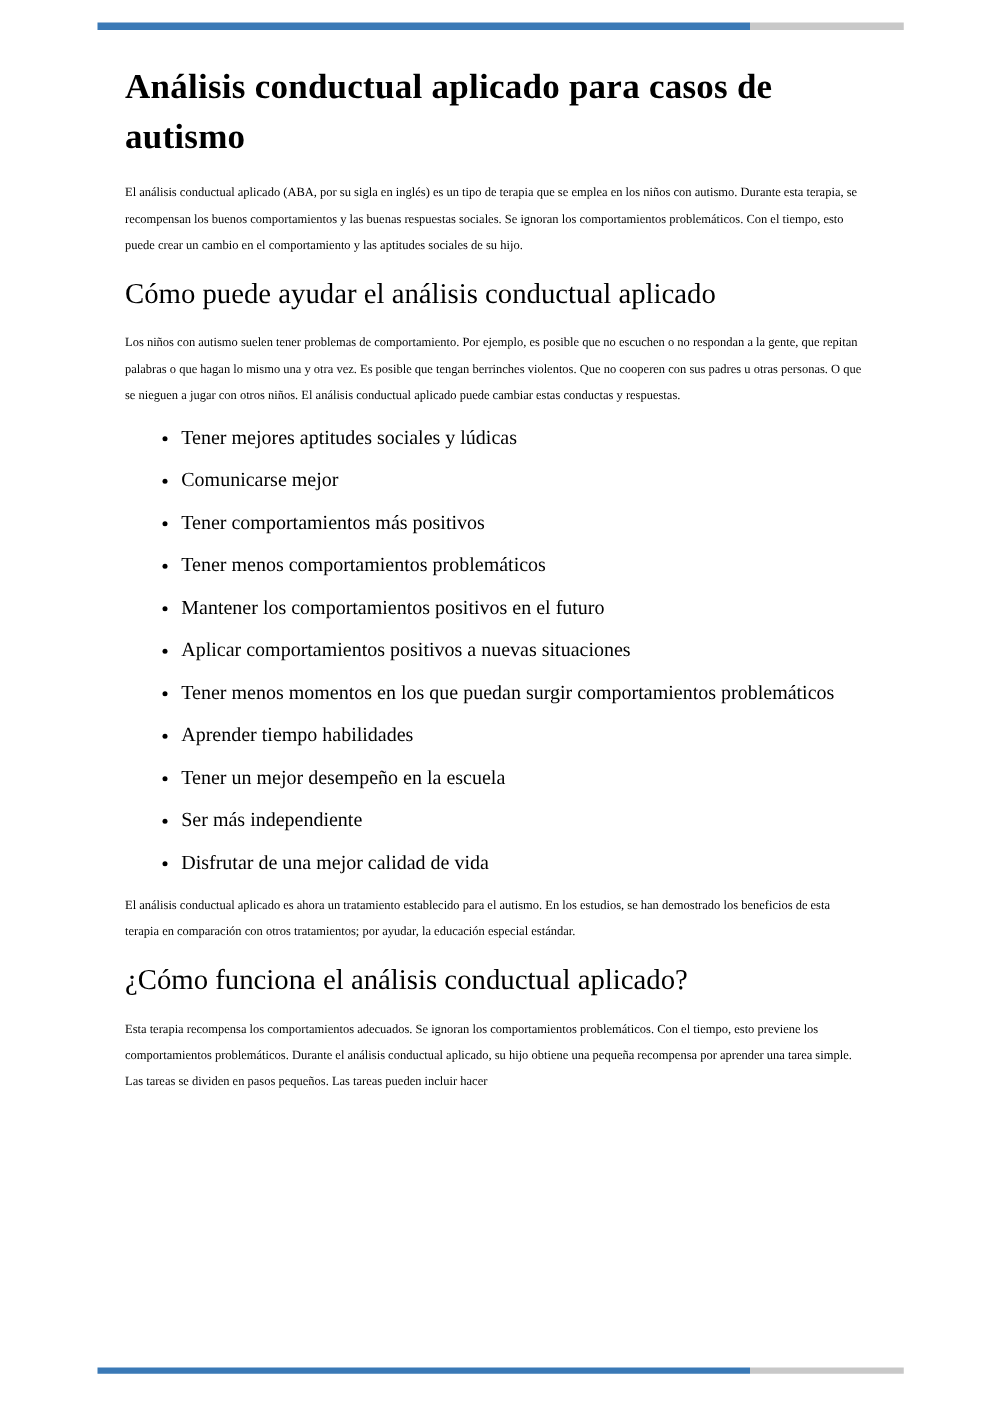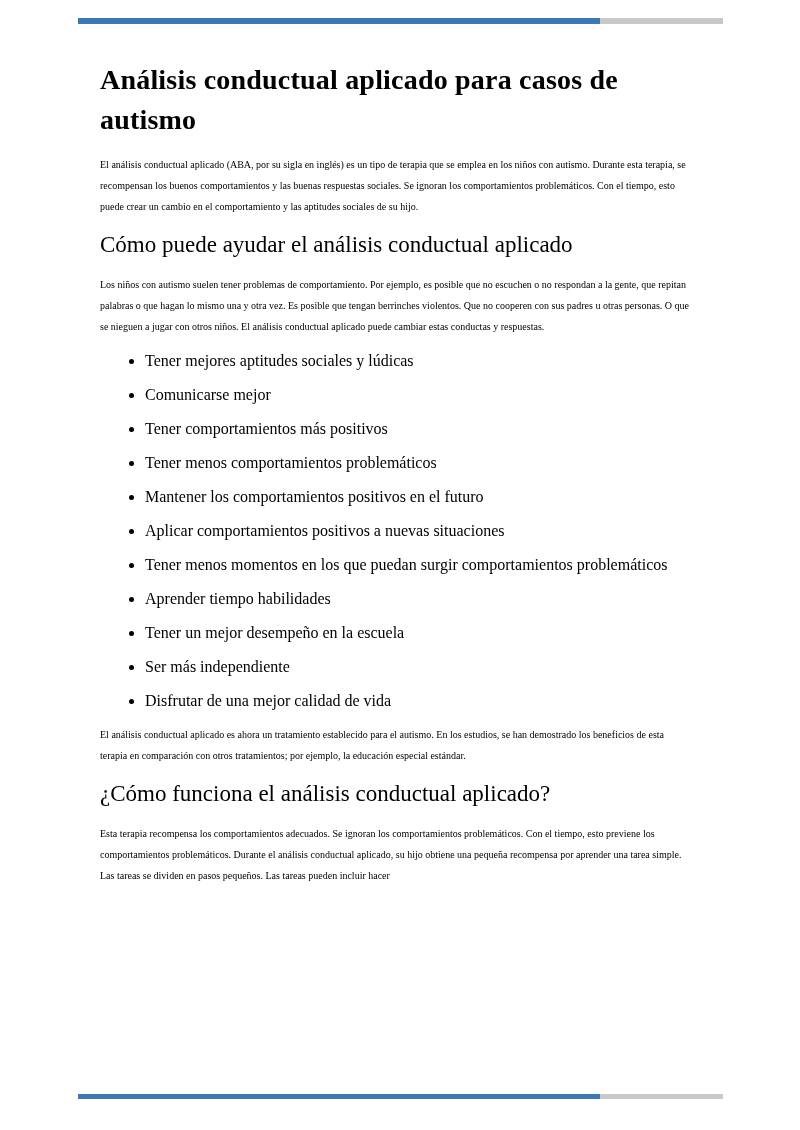--- a/index.html
+++ b/index.html
@@ -26,21 +26,21 @@
   }
   .accent-bar.top { top: 18px; height: 6px; }
   .accent-bar.bottom { top: 1094px; height: 5px; }
   .accent-bar .seg-blue { width: 81%; background: #3a79b6; }
   .accent-bar .seg-gray { flex: 1; background: #c8c8c8; }
 
   
   .content {
     position: absolute;
     left: 100px;
-    top: 10px;
+    top: 0;
     width: 592px;
   }
   .content h1 {
     margin: 50px 0 14px 0;
     font-size: 28px;
     line-height: 40px;
     font-weight: bold;
     letter-spacing: 0.2px;
   }
   .content h2 {
@@ -106,21 +106,21 @@
       <li>Tener menos comportamientos problemáticos</li>
       <li>Mantener los comportamientos positivos en el futuro</li>
       <li>Aplicar comportamientos positivos a nuevas situaciones</li>
       <li>Tener menos momentos en los que puedan surgir comportamientos problemáticos</li>
       <li>Aprender tiempo habilidades</li>
       <li>Tener un mejor desempeño en la escuela</li>
       <li>Ser más independiente</li>
       <li>Disfrutar de una mejor calidad de vida</li>
     </ul>
 
-    <p>El análisis conductual aplicado es ahora un tratamiento establecido para el autismo. En los estudios, se han demostrado los beneficios de esta terapia en comparación con otros tratamientos; por ejemplo, la educación especial estándar.</p>
+    <p>El análisis conductual aplicado es ahora un tratamiento establecido para el autismo. En los estudios, se han demostrado los beneficios de esta terapia en comparación con otros tratamientos; por ayudar, la educación especial estándar.</p>
 
     <h2>¿Cómo funciona el análisis conductual aplicado?</h2>
 
     <p>Esta terapia recompensa los comportamientos adecuados. Se ignoran los comportamientos problemáticos. Con el tiempo, esto previene los comportamientos problemáticos. Durante el análisis conductual aplicado, su hijo obtiene una pequeña recompensa por aprender una tarea simple. Las tareas se dividen en pasos pequeños. Las tareas pueden incluir hacer</p>
 
   </div>
 
   <div class="accent-bar bottom">
     <div class="seg-blue"></div>
     <div class="seg-gray"></div>

